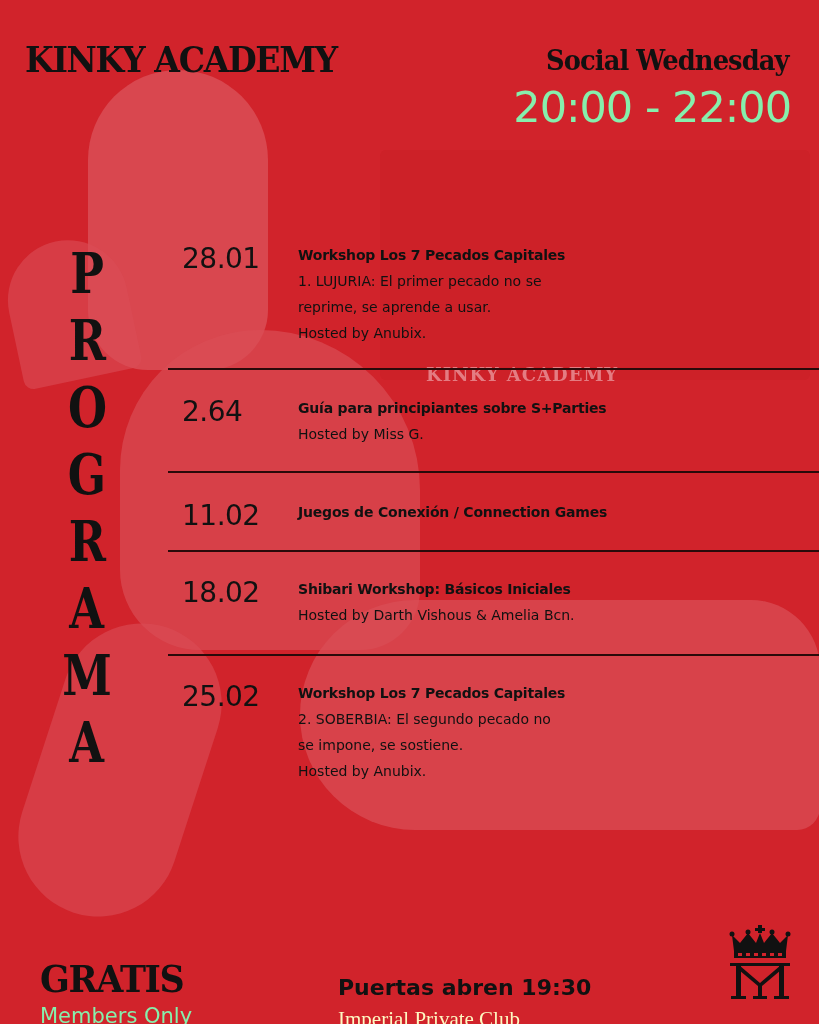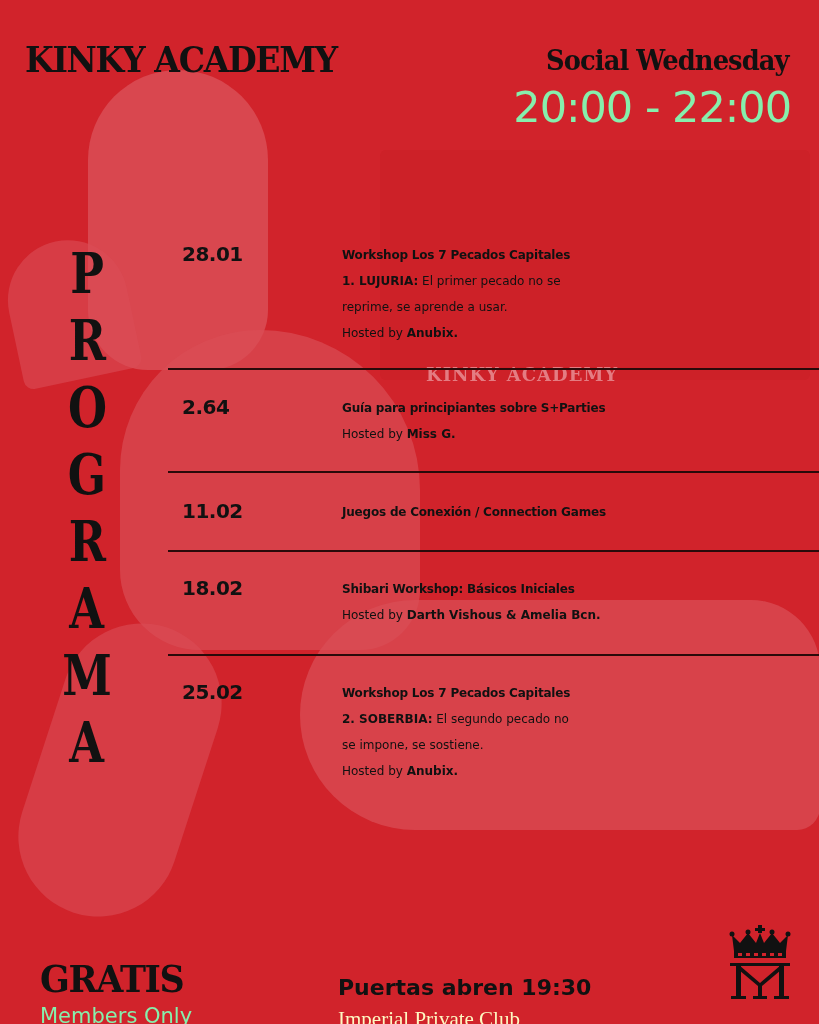--- a/index.html
+++ b/index.html
@@ -41,26 +41,26 @@
     display: flex; flex-direction: column; align-items: center;
   }
   .vertical span {
     font-family: "DejaVu Serif", serif; font-weight: bold; font-size: 56px; line-height: 67px;
     transform: scaleX(0.8);
   }
   .divider { position: absolute; left: 168px; right: 0; height: 2px; background: #2a0a0a; }
   .event { position: absolute; left: 182px; right: 20px; }
   .event .date {
     position: absolute; left: 0; top: 0;
-    font-weight: bold; font-size: 20px; letter-spacing: -0.5px;
+    font-weight: normal; font-size: 28px; letter-spacing: -0.5px;
   }
-  .event .body { position: absolute; left: 116px; top: 0; font-size: 12px; line-height: 26px; margin-left: 44px; }
+  .event .body { position: absolute; left: 116px; top: 0; font-size: 14px; line-height: 26px; }
   .event .title { font-weight: bold; letter-spacing: -0.2px; }
   .event .line { font-weight: normal; }
-  .event .b { font-weight: bold; }
+  .event .b { font-weight: normal; }
   .footer-left { position: absolute; left: 40px; top: 956px; }
   .gratis {
     font-family: "DejaVu Serif", serif; font-weight: bold; font-size: 38px; letter-spacing: -1.5px;
     transform: scaleX(0.92); transform-origin: left; line-height: 46px;
   }
   .members { font-size: 21px; font-weight: normal; color: #86efac; line-height: 28px; }
   .footer-mid { position: absolute; left: 338px; top: 973px; }
   .doors { font-weight: bold; font-size: 22px; line-height: 30px; }
   .club { font-size: 21px; line-height: 32px; color: #fef9c3; font-family: Liberation Serif, serif; }
   .logo { position: absolute; left: 728px; top: 925px; width: 64px; height: 76px; }

